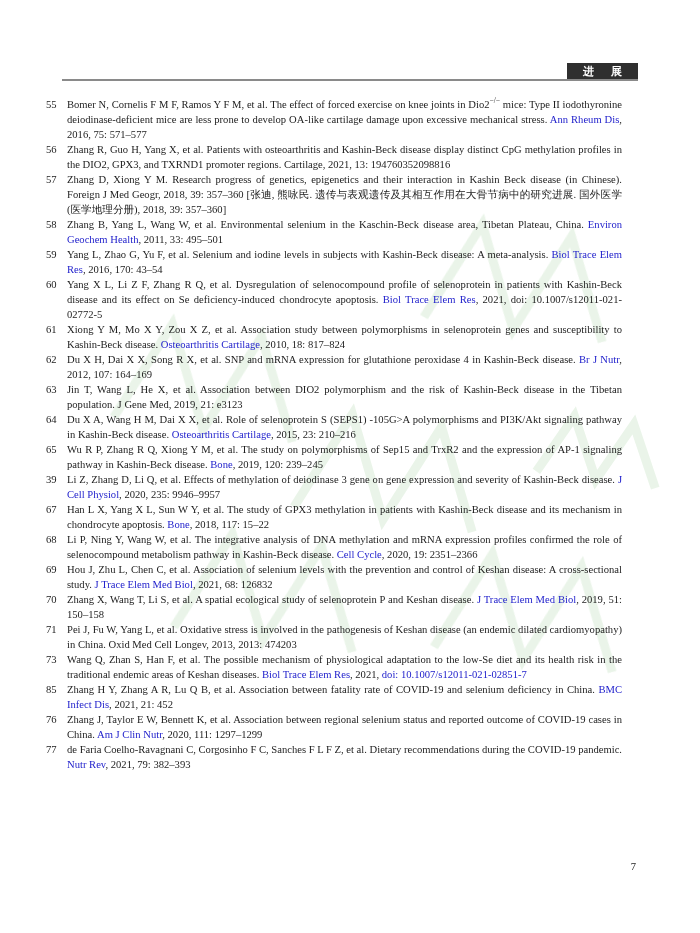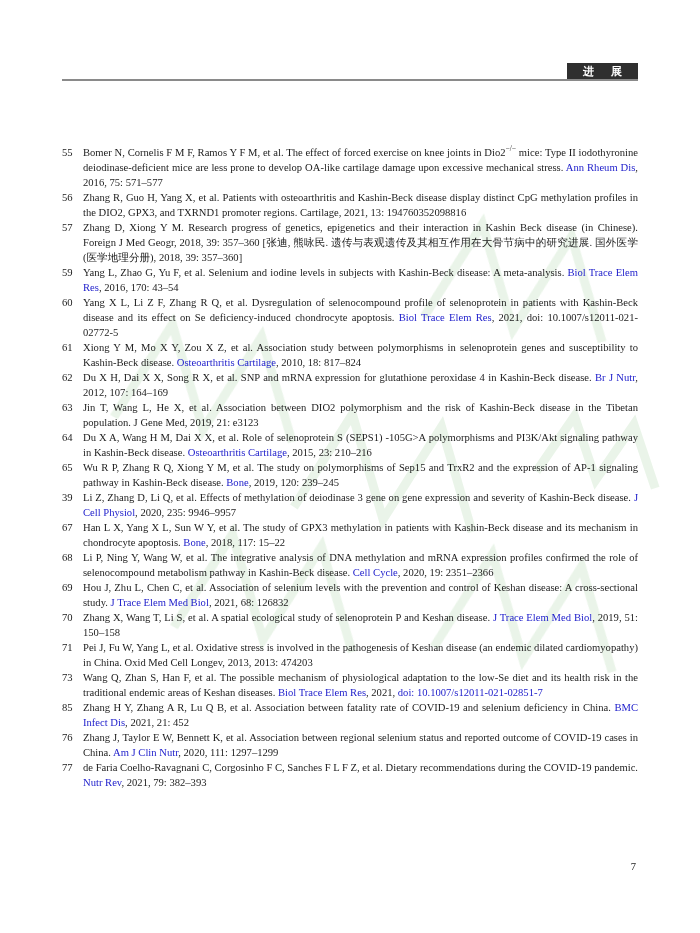--- a/index.html
+++ b/index.html
@@ -23,22 +23,22 @@
     height:16px;line-height:16px;
     padding:0 9px;
     letter-spacing:7px;
     text-indent:7px;
   }
   .rule{
     position:absolute;top:79px;left:62px;width:576px;height:2px;
     background:var(--rule,#8a8a8a);
   }
   .refs{
-    position:absolute;top:97px;left:62px;width:576px;
-    font-size:10.6px;line-height:15px;margin-top:48px;
+    position:absolute;top:97px;left:46px;width:576px;
+    font-size:10.6px;line-height:15px;
   }
   .ref{display:flex;}
   .ref-num{width:21px;flex:none;}
   .ref-body{flex:1;text-align:justify;}
   .link{color:var(--link,#2222cc);}
   sup{font-size:7.5px;line-height:0;vertical-align:super;}
   .pagenum{
     position:absolute;top:861px;right:64px;
     font-size:10.5px;
   }
@@ -68,20 +68,24 @@
           <span class="ref-num">55</span>
           <span class="ref-body"><span>Bomer N, Cornelis F M F, Ramos Y F M, et al. The effect of forced exercise on knee joints in Dio2</span><sup>−/−</sup><span> mice: Type II iodothyronine deiodinase-deficient mice are less prone to develop OA-like cartilage damage upon excessive mechanical stress. </span><span class="link">Ann Rheum Dis</span><span>, 2016, 75: 571–577</span></span>
         </div>
         <div class="ref">
           <span class="ref-num">56</span>
           <span class="ref-body"><span>Zhang R, Guo H, Yang X, et al. Patients with osteoarthritis and Kashin-Beck disease display distinct CpG methylation profiles in the DIO2, GPX3, and TXRND1 promoter regions. Cartilage, 2021, 13: 194760352098816</span></span>
         </div>
         <div class="ref">
           <span class="ref-num">57</span>
           <span class="ref-body"><span>Zhang D, Xiong Y M. Research progress of genetics, epigenetics and their interaction in Kashin Beck disease (in Chinese). Foreign J Med Geogr, 2018, 39: 357–360 [张迪, 熊咏民. 遗传与表观遗传及其相互作用在大骨节病中的研究进展. 国外医学(医学地理分册), 2018, 39: 357–360]</span></span>
+        </div>
+        <div class="ref">
+          <span class="ref-num">58</span>
+          <span class="ref-body"><span>Zhang B, Yang L, Wang W, et al. Environmental selenium in the Kaschin-Beck disease area, Tibetan Plateau, China. </span><span class="link">Environ Geochem Health</span><span>, 2011, 33: 495–501</span></span>
         </div>
         <div class="ref">
           <span class="ref-num">59</span>
           <span class="ref-body"><span>Yang L, Zhao G, Yu F, et al. Selenium and iodine levels in subjects with Kashin-Beck disease: A meta-analysis. </span><span class="link">Biol Trace Elem Res</span><span>, 2016, 170: 43–54</span></span>
         </div>
         <div class="ref">
           <span class="ref-num">60</span>
           <span class="ref-body"><span>Yang X L, Li Z F, Zhang R Q, et al. Dysregulation of selenocompound profile of selenoprotein in patients with Kashin-Beck disease and its effect on Se deficiency-induced chondrocyte apoptosis. </span><span class="link">Biol Trace Elem Res</span><span>, 2021, doi: 10.1007/s12011-021-02772-5</span></span>
         </div>
         <div class="ref">

